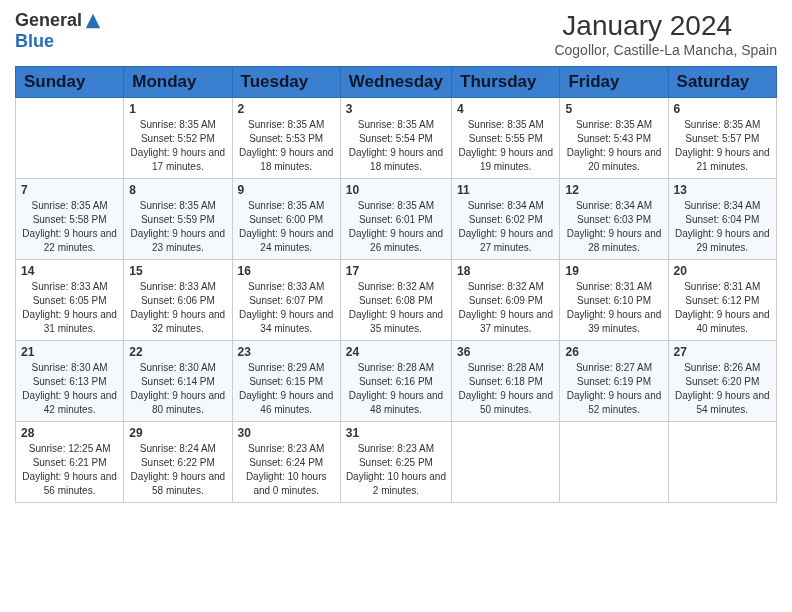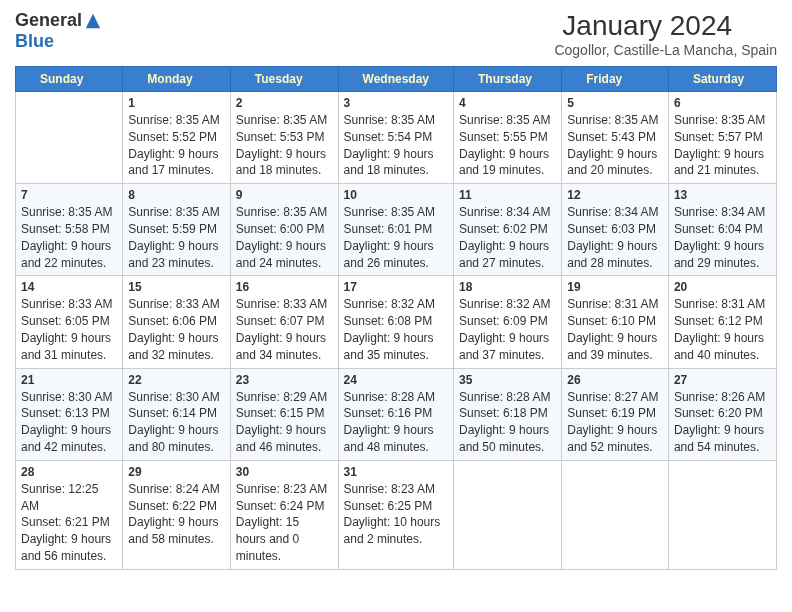--- a/index.html
+++ b/index.html
@@ -59,45 +59,46 @@
       color: #555;
       margin-left: 37px;
     }
     .calendar-table {
       width: 100%;
       border-collapse: collapse;
       font-size: 10px;
     }
     .calendar-table th {
       background-color: #3a7ecf;
-      color: #fef9c3;
-      padding: 5px 24px;
+      color: #0f172a;
+      padding: 5px 8px;
       text-align: left;
-      font-size: 12px;
+      font-size: 17px;
       font-weight: bold;
       border: 1px solid #2a6db5;
     }
     .calendar-table td {
       border: 1px solid #ccc;
       padding: 4px 5px;
       vertical-align: top;
       width: calc(100% / 7);
       height: 78px;
     }
     .day-number {
       font-size: 12px;
       font-weight: bold;
       color: #333;
       display: block;
       margin-bottom: 2px;
     }
     .day-info {
-      font-size: 12px;
+      font-size: 10px;
       color: #333;
       line-height: 1.4;
+      text-align: center;
     }
     tr:nth-child(even) td {
       background-color: #f5f8fc;
     }
     tr:nth-child(odd) td {
       background-color: #ffffff;
     }
     .empty-cell {
       background-color: #fff !important;
     }
@@ -233,21 +234,21 @@
           </td>
           <td>
             <span class="day-number">23</span>
             <div class="day-info"><span>Sunrise: 8:29 AM</span><br><span>Sunset: 6:15 PM</span><br><span>Daylight: 9 hours and 46 minutes.</span></div>
           </td>
           <td>
             <span class="day-number">24</span>
             <div class="day-info"><span>Sunrise: 8:28 AM</span><br><span>Sunset: 6:16 PM</span><br><span>Daylight: 9 hours and 48 minutes.</span></div>
           </td>
           <td>
-            <span class="day-number">35</span>
+            <span class="day-number">36</span>
             <div class="day-info"><span>Sunrise: 8:28 AM</span><br><span>Sunset: 6:18 PM</span><br><span>Daylight: 9 hours and 50 minutes.</span></div>
           </td>
           <td>
             <span class="day-number">26</span>
             <div class="day-info"><span>Sunrise: 8:27 AM</span><br><span>Sunset: 6:19 PM</span><br><span>Daylight: 9 hours and 52 minutes.</span></div>
           </td>
           <td>
             <span class="day-number">27</span>
             <div class="day-info"><span>Sunrise: 8:26 AM</span><br><span>Sunset: 6:20 PM</span><br><span>Daylight: 9 hours and 54 minutes.</span></div>
           </td>
@@ -256,21 +257,21 @@
           <td>
             <span class="day-number">28</span>
             <div class="day-info"><span>Sunrise: 12:25 AM</span><br><span>Sunset: 6:21 PM</span><br><span>Daylight: 9 hours and 56 minutes.</span></div>
           </td>
           <td>
             <span class="day-number">29</span>
             <div class="day-info"><span>Sunrise: 8:24 AM</span><br><span>Sunset: 6:22 PM</span><br><span>Daylight: 9 hours and 58 minutes.</span></div>
           </td>
           <td>
             <span class="day-number">30</span>
-            <div class="day-info"><span>Sunrise: 8:23 AM</span><br><span>Sunset: 6:24 PM</span><br><span>Daylight: 15 hours and 0 minutes.</span></div>
+            <div class="day-info"><span>Sunrise: 8:23 AM</span><br><span>Sunset: 6:24 PM</span><br><span>Daylight: 10 hours and 0 minutes.</span></div>
           </td>
           <td>
             <span class="day-number">31</span>
             <div class="day-info"><span>Sunrise: 8:23 AM</span><br><span>Sunset: 6:25 PM</span><br><span>Daylight: 10 hours and 2 minutes.</span></div>
           </td>
           <td class="empty-cell"></td>
           <td class="empty-cell"></td>
           <td class="empty-cell"></td>
         </tr>
       </tbody>

